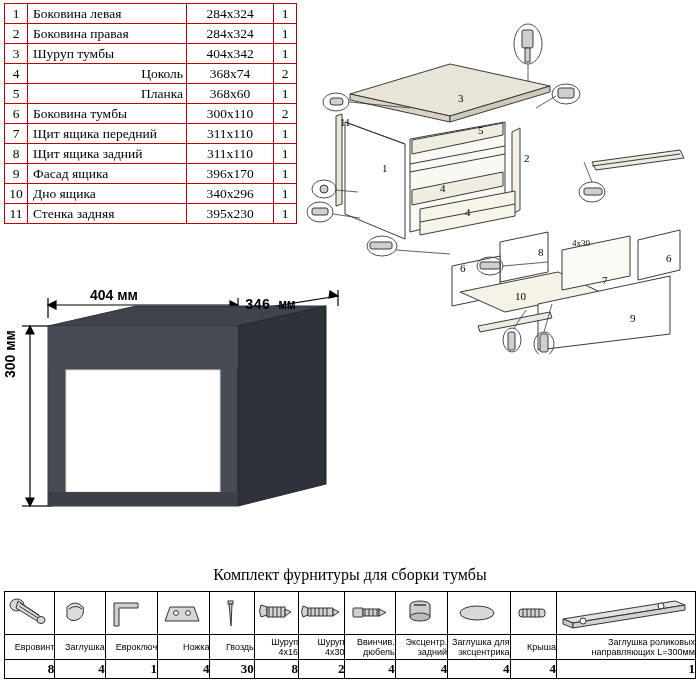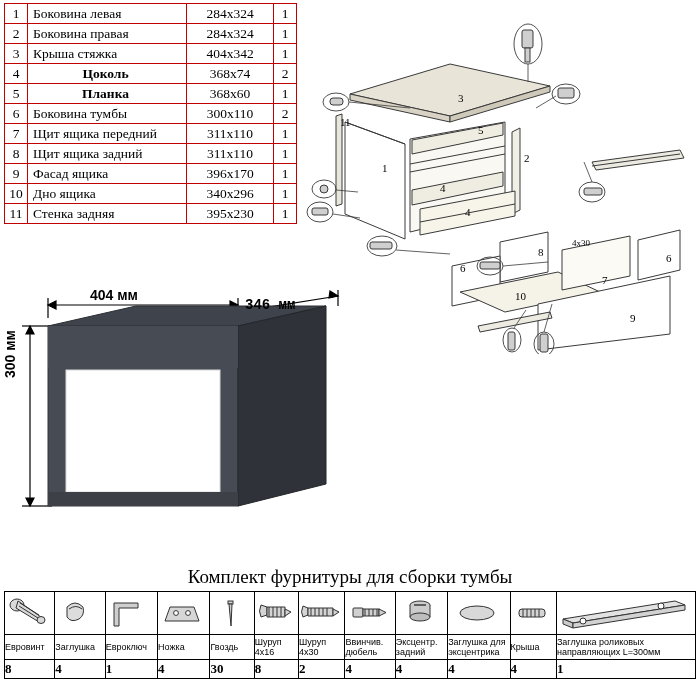--- a/index.html
+++ b/index.html
@@ -22,21 +22,21 @@
   .parts-table td{
     border:1px solid #c00000;
     padding:1px 3px;
     height:17px;
     line-height:15px;
     color:#000;
     white-space:nowrap;
   }
   .parts-table td.num{width:16px;text-align:center;}
   .parts-table td.nm{width:150px;text-align:left;padding-left:5px;}
-  .parts-table td.nm.c{text-align:center;padding-left:0;font-weight:bold;}
+  .parts-table td.nm.c{text-align:right;padding-left:0;}
   .parts-table td.sz{width:80px;text-align:center;}
   .parts-table td.qty{width:16px;text-align:center;}
 
   
   .assembly{position:absolute;left:300px;top:4px;width:396px;height:350px;}
 
   
   .cabinet{position:absolute;left:8px;top:278px;width:380px;height:280px;}
   .dim-label{
     position:absolute;
@@ -44,33 +44,33 @@
     font-weight:bold;font-size:14px;color:#000;
   }
   .dim-404{left:90px;top:287px;text-align:center;}
   .dim-346{left:245px;top:297px;font-family:Liberation Mono, monospace;}
   .dim-300{left:2px;top:378px;transform:rotate(-90deg);transform-origin:left top;width:90px;}
 
   
   .kit-title{
     position:absolute;left:0;top:566px;width:700px;text-align:center;
     font-family:"Liberation Serif", serif;
-    font-size:19px;
+    font-size:16px;
   }
   .kit-table{
     position:absolute;left:4px;top:591px;
     border-collapse:collapse;
     width:692px;
     font-family:"Liberation Sans", sans-serif;
     font-size:9px;
     table-layout:fixed;
   }
   .kit-table td{
     border:1px solid #000;
-    text-align:left;
+    text-align:right;
     vertical-align:middle;
     padding:0;
   }
   .kit-img{height:42px;}
   .kit-name{height:24px;line-height:10px;padding:1px 1px;font-size:9px;}
   .kit-qty{height:18px;font-size:13px;font-weight:bold;font-family:"Liberation Serif", serif;}
   svg{display:block;}
 </style>
 </head>
 <body>
@@ -86,21 +86,21 @@
         <td class="qty">1</td>
       </tr>
       <tr>
         <td class="num">2</td>
         <td class="nm">Боковина правая</td>
         <td class="sz">284х324</td>
         <td class="qty">1</td>
       </tr>
       <tr>
         <td class="num">3</td>
-        <td class="nm">Крыша стяжка</td>
+        <td class="nm">Шуруп тумбы</td>
         <td class="sz">404х342</td>
         <td class="qty">1</td>
       </tr>
       <tr>
         <td class="num">4</td>
         <td class="nm c">Цоколь</td>
         <td class="sz">368х74</td>
         <td class="qty">2</td>
       </tr>
       <tr>

